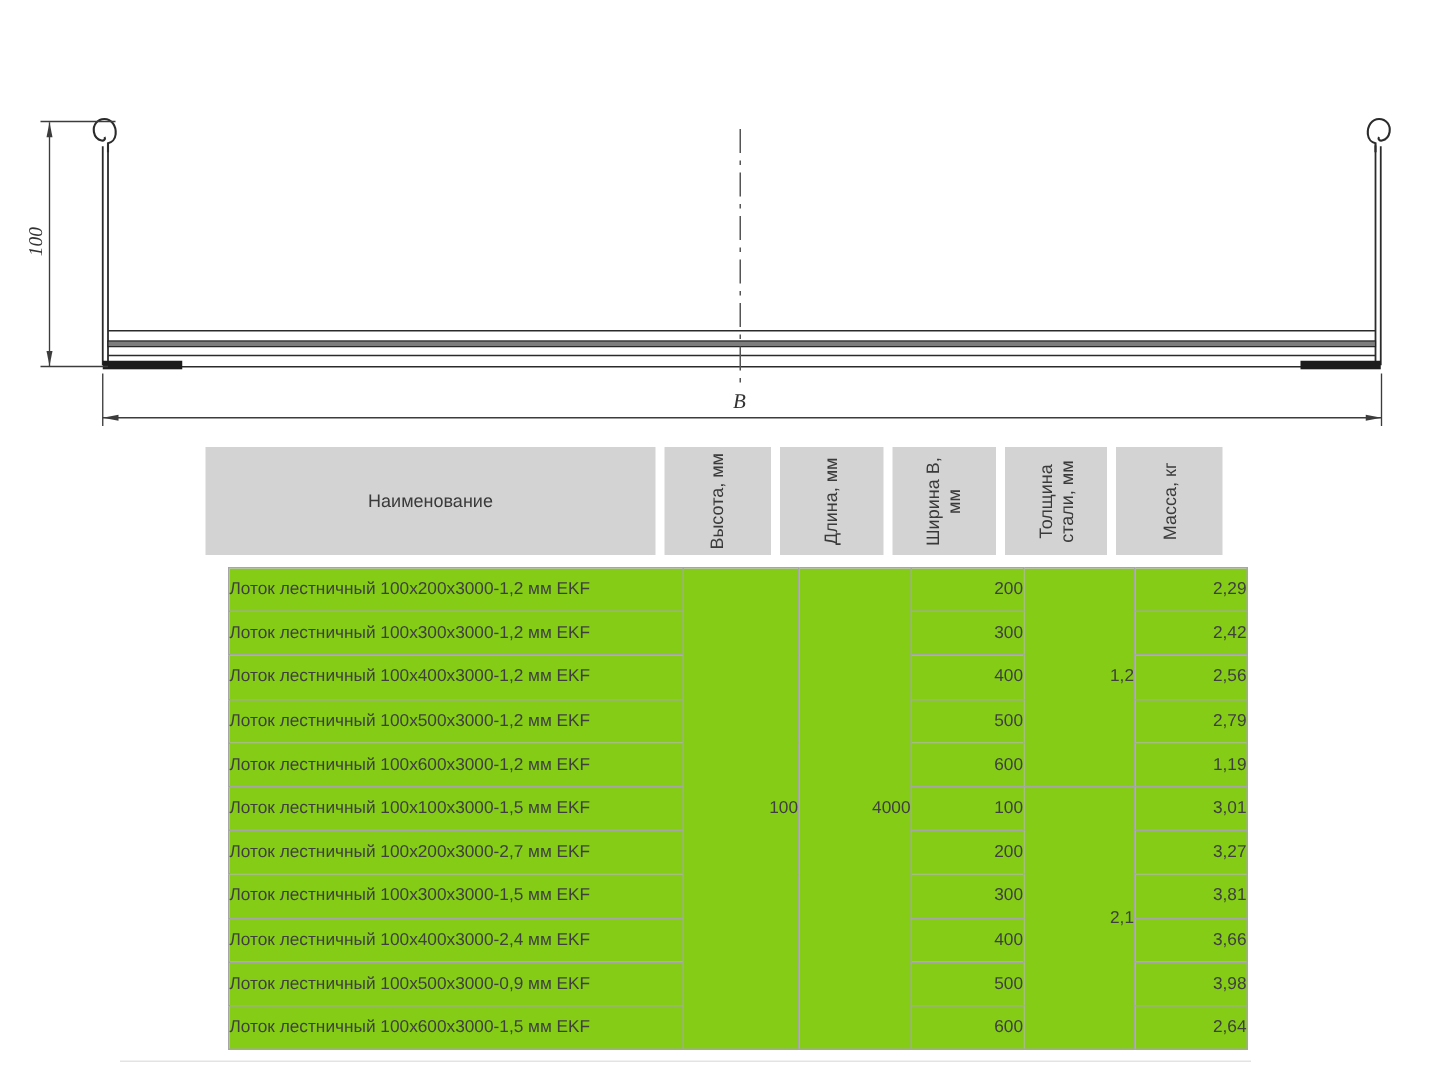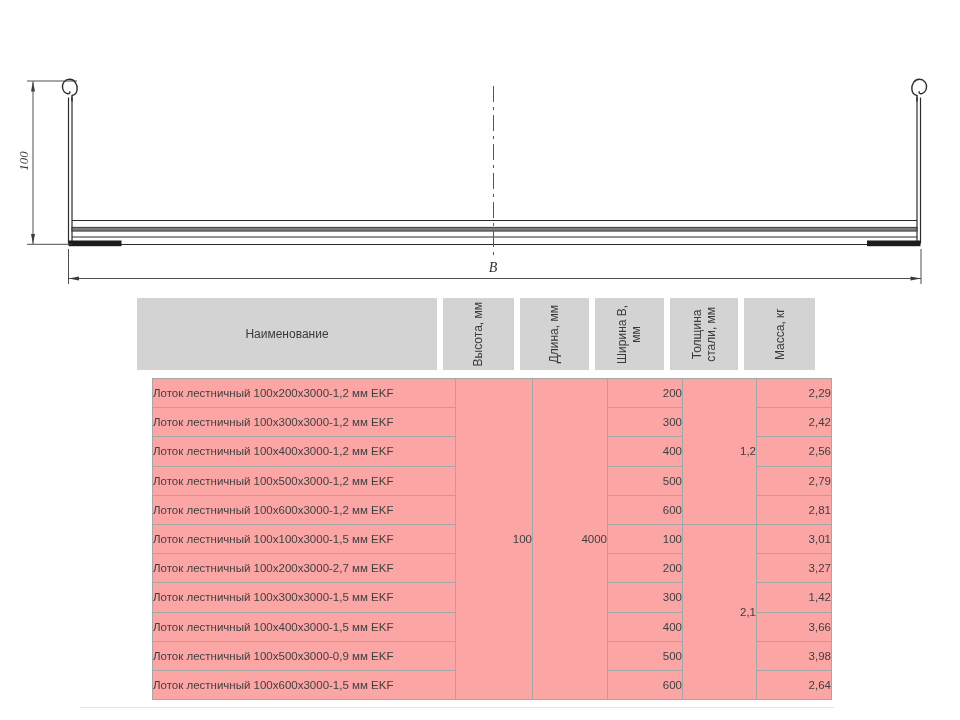--- a/index.html
+++ b/index.html
@@ -16,21 +16,21 @@
   .hcell:last-child .hcell-inner{margin-right:1px;}
   .htext{font-size:12px;color:#3a3a3a;text-align:center;}
   .vtext{transform:rotate(-90deg);white-space:pre-line;line-height:1.2;display:inline-block;}
   .w-name{width:303px;} .w-h{width:77px;} .w-l{width:75px;} .w-w{width:75px;}
   .w-t{width:74px;} .w-m{width:75px;}
 
   
   table.spec{position:absolute;left:152px;top:378px;width:679px;border-collapse:collapse;
              table-layout:fixed;}
   table.spec td{border:1px solid #a6a6a6;height:28.2px;font-size:11.5px;color:#3f3f3f;
-                padding:0;vertical-align:middle;background:#fca5a5;}
+                padding:0;vertical-align:middle;background:#84cc16;}
   td.c-name{text-align:left;padding-left:11px;}
   td.c-num{text-align:right;}
 
   .under-line{position:absolute;left:80px;top:707px;width:754px;height:1px;background:#e3e3e3;}
 </style>
 </head>
 <body>
 
 <div class="canvas">
 
@@ -144,40 +144,40 @@
           <td class="c-num">2,56</td>
         </tr>
         <tr>
           <td class="c-name">Лоток лестничный 100х500х3000-1,2 мм EKF</td>
           <td class="c-num">500</td>
           <td class="c-num">2,79</td>
         </tr>
         <tr>
           <td class="c-name">Лоток лестничный 100х600х3000-1,2 мм EKF</td>
           <td class="c-num">600</td>
-          <td class="c-num">2,81</td>
+          <td class="c-num">1,19</td>
         </tr>
         <tr>
           <td class="c-name">Лоток лестничный 100х100х3000-1,5 мм EKF</td>
           <td class="c-num">100</td>
           <td rowspan="6" class="c-num">2,1</td>
           <td class="c-num">3,01</td>
         </tr>
         <tr>
           <td class="c-name">Лоток лестничный 100х200х3000-2,7 мм EKF</td>
           <td class="c-num">200</td>
           <td class="c-num">3,27</td>
         </tr>
         <tr>
           <td class="c-name">Лоток лестничный 100х300х3000-1,5 мм EKF</td>
           <td class="c-num">300</td>
-          <td class="c-num">1,42</td>
+          <td class="c-num">3,81</td>
         </tr>
         <tr>
-          <td class="c-name">Лоток лестничный 100х400х3000-1,5 мм EKF</td>
+          <td class="c-name">Лоток лестничный 100х400х3000-2,4 мм EKF</td>
           <td class="c-num">400</td>
           <td class="c-num">3,66</td>
         </tr>
         <tr>
           <td class="c-name">Лоток лестничный 100х500х3000-0,9 мм EKF</td>
           <td class="c-num">500</td>
           <td class="c-num">3,98</td>
         </tr>
         <tr>
           <td class="c-name">Лоток лестничный 100х600х3000-1,5 мм EKF</td>

